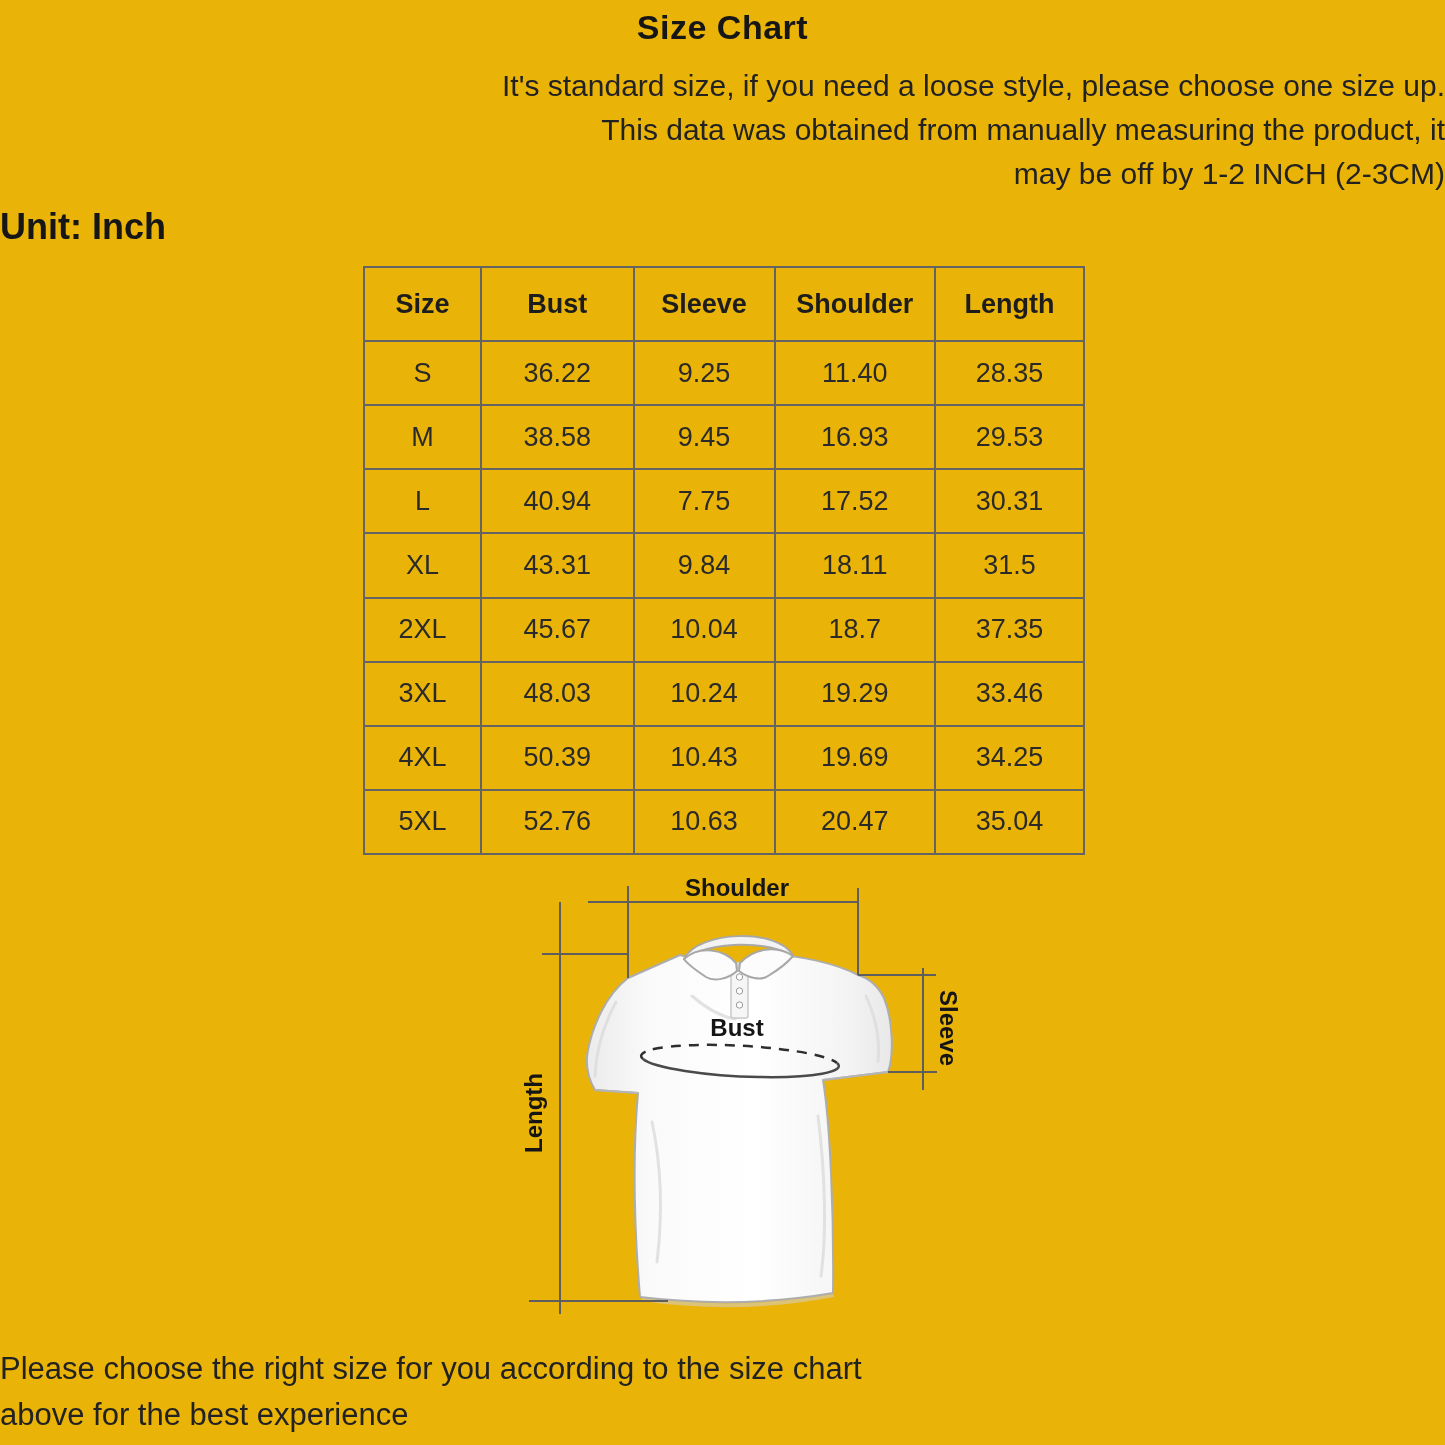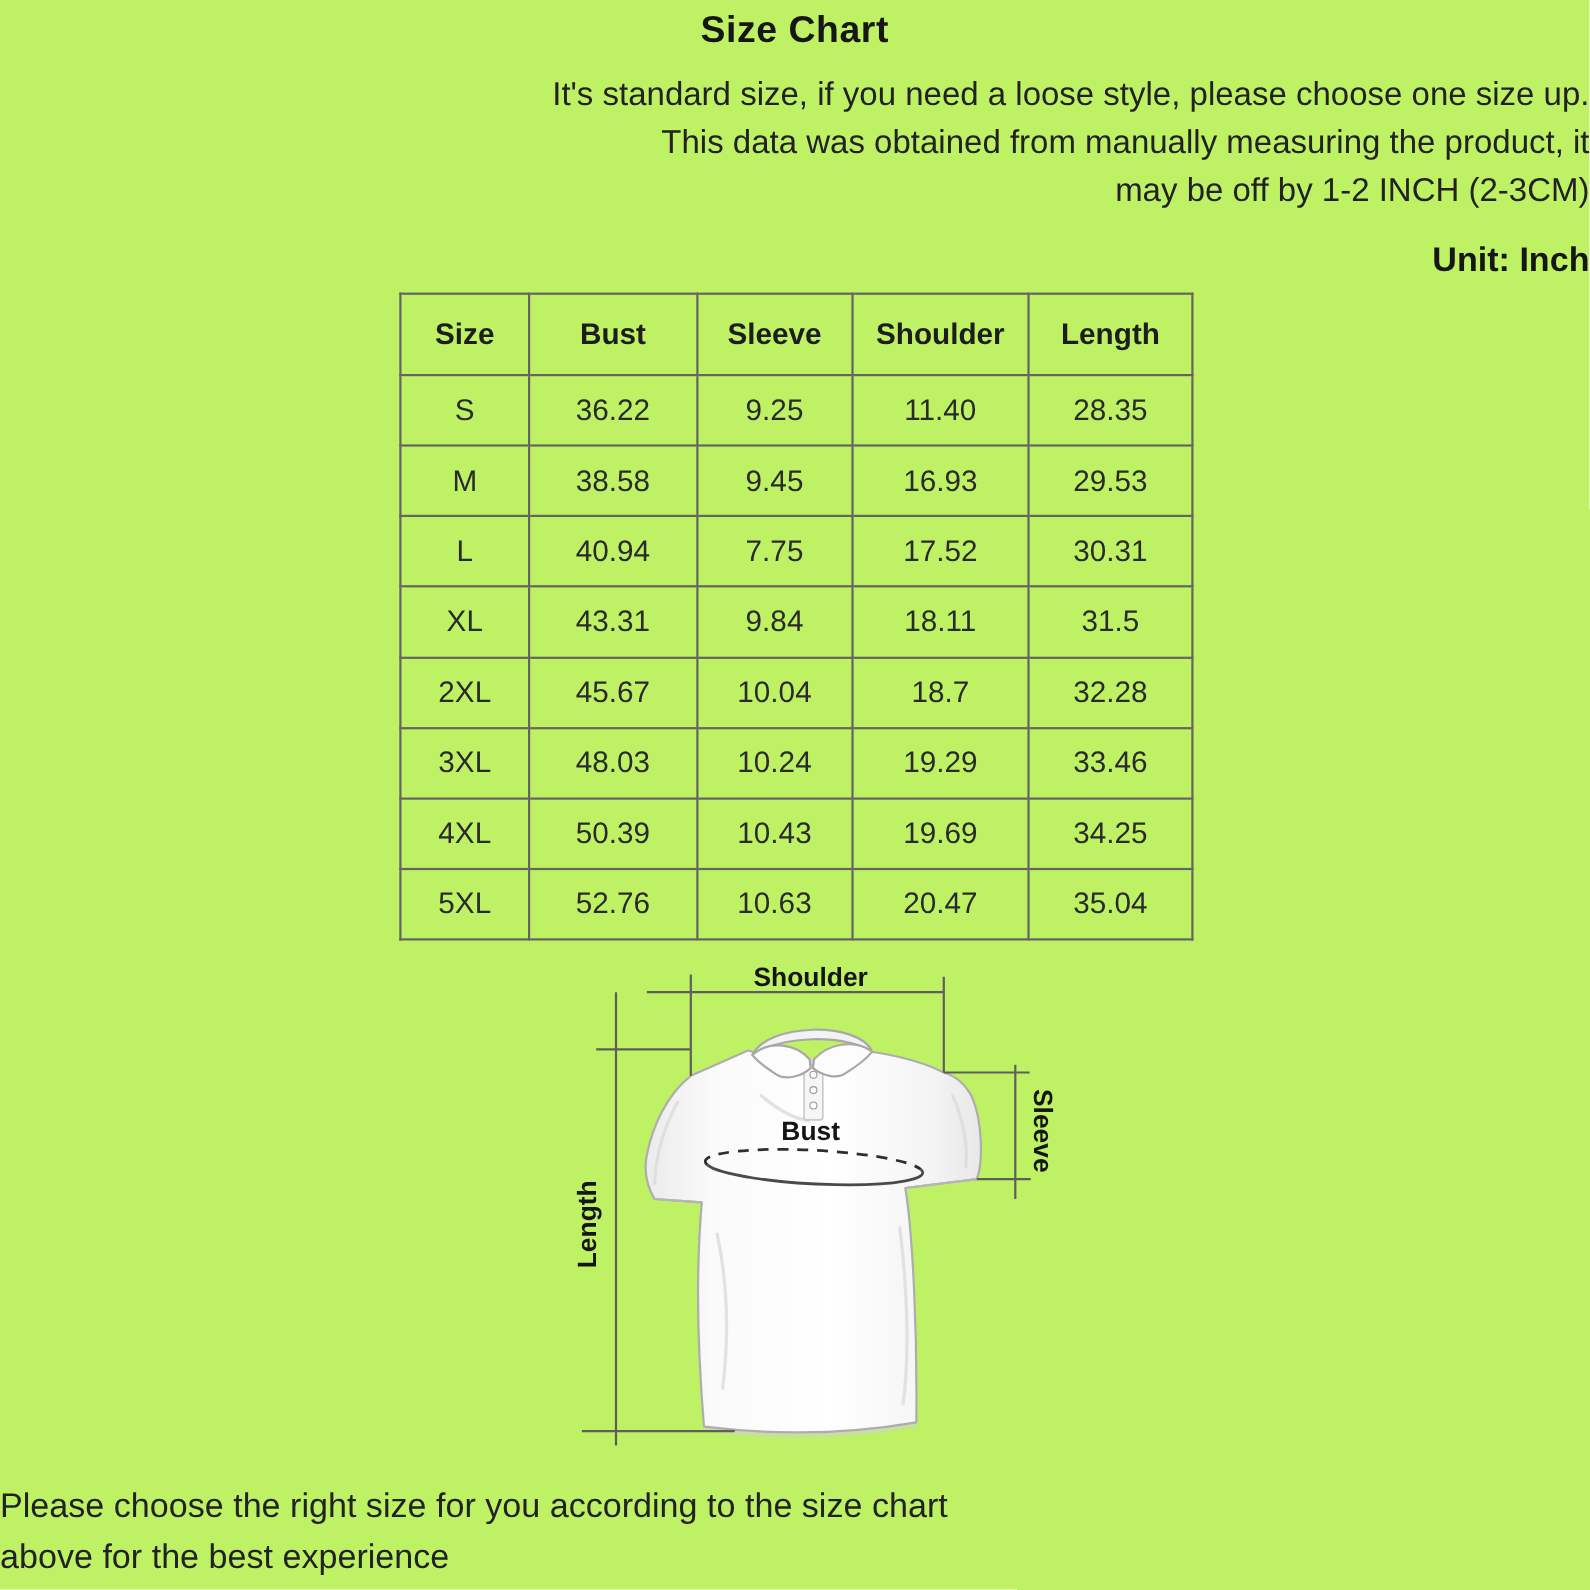--- a/index.html
+++ b/index.html
@@ -9,21 +9,21 @@
     width: 1445px;
     height: 1445px;
     font-family: "Liberation Sans", sans-serif;
     color: #1f1f1f;
     overflow: hidden;
   }
   .page {
     position: relative;
     width: 1445px;
     height: 1445px;
-    background: #bef264;
+    background: #eab308;
   }
   .title {
     position: absolute;
     top: 8px;
     left: 0;
     width: 100%;
     text-align: center;
     font-size: 34px;
     font-weight: 700;
     letter-spacing: 0.5px;
@@ -34,25 +34,25 @@
     top: 64px;
     left: 0;
     width: 100%;
     text-align: right;
     font-size: 30px;
     line-height: 44px;
     color: #222222;
   }
   .unit {
     position: absolute;
-    top: 218px;
-    left: 0;
-    width: 100%;
-    text-align: right;
-    font-size: 31px;
+    top: 206px;
+    left: 0;
+    width: 100%;
+    text-align: left;
+    font-size: 36px;
     font-weight: 700;
     color: #161616;
   }
   .table-wrap {
     position: absolute;
     left: 363px;
     top: 266px;
     width: 722px;
     height: 589px;
   }
@@ -159,21 +159,21 @@
             <td>43.31</td>
             <td>9.84</td>
             <td>18.11</td>
             <td>31.5</td>
           </tr>
           <tr>
             <td>2XL</td>
             <td>45.67</td>
             <td>10.04</td>
             <td>18.7</td>
-            <td>32.28</td>
+            <td>37.35</td>
           </tr>
           <tr>
             <td>3XL</td>
             <td>48.03</td>
             <td>10.24</td>
             <td>19.29</td>
             <td>33.46</td>
           </tr>
           <tr>
             <td>4XL</td>

